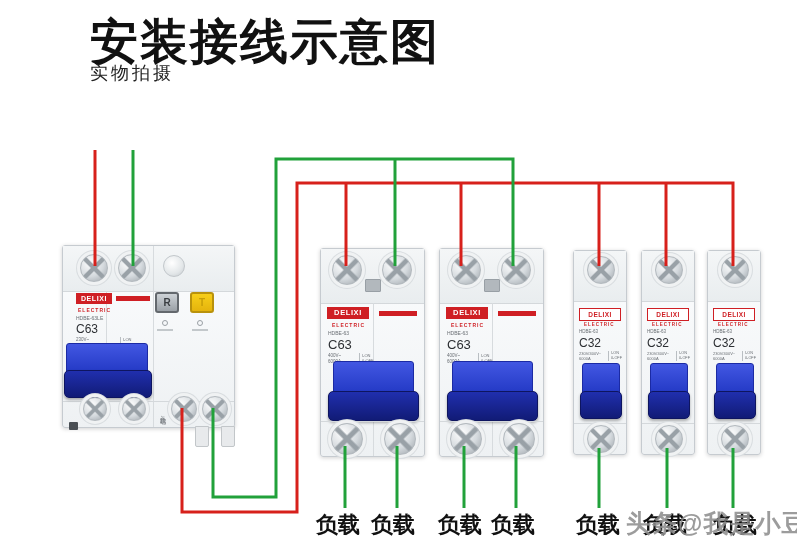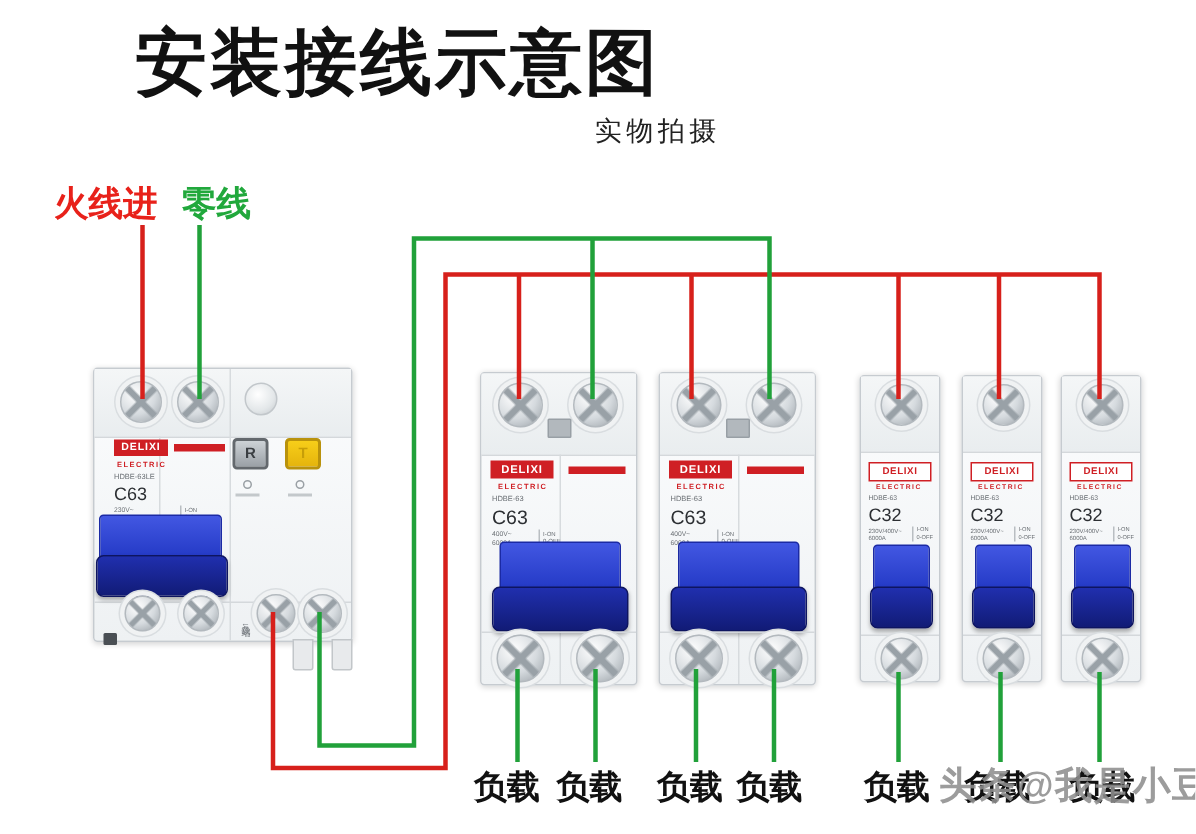--- a/index.html
+++ b/index.html
@@ -1,21 +1,21 @@
 <!DOCTYPE html>
 <html style="--live-wire: #d7201b; --neutral-wire: #21a13a; --live-label: #e8211a; --neutral-label: #21a83c; --brand-red: #cf1f24; --handle-blue: #2238c4; --handle-dark-blue: #111b76; --test-button-yellow: #f0c413;"><head>
 <meta charset="utf-8">
 <style>
   html,body{margin:0;padding:0;}
   body{font-family:"Liberation Sans","DejaVu Sans",sans-serif;background:#fff;}
   #canvas{position:relative;width:797px;height:556px;background:#fff;overflow:hidden;}
 
   .title{position:absolute;left:90px;right:10px;top:10px;text-align:left;
          font-size:48px;font-weight:700;color:#111;letter-spacing:2px;}
-  .subtitle{position:absolute;left:90px;right:10px;top:75px;text-align:center;
+  .subtitle{position:absolute;left:90px;right:10px;top:61px;text-align:left;
          font-size:18px;color:#222;letter-spacing:3px;}
 
   .wire-labels{position:absolute;left:36px;top:120px;font-size:23px;font-weight:700;white-space:nowrap;}
   .wire-labels .live{color:var(--live-label,#e8211a);margin-right:10px;}
   .wire-labels .neutral{color:var(--neutral-label,#21a83c);}
 
   
   .bk{position:absolute;background:linear-gradient(180deg,#fcfdfe,#eef1f3);
       border:1px solid #c6cbd0;border-radius:3px;box-shadow:0 1px 4px rgba(0,0,0,.18);}
   .hline{position:absolute;left:0;right:0;height:1px;background:#d4d8db;}
@@ -75,24 +75,20 @@
   .f5{font-size:5px;} .f45{font-size:4.5px;} .f4{font-size:4px;}
 </style>
 </head>
 <body>
 
 <div id="canvas">
 
   <div class="title">安装接线示意图</div>
   <div class="subtitle">实物拍摄</div>
 
-  <div class="wire-labels">
-    <span class="live">火线进</span>
-    <span class="neutral">零线</span>
-  </div>
 
   <div class="bk" style="left:62px;top:245px;width:171px;height:181px;">
     <div class="topstrip" style="height:45px;border-bottom:1px solid #d4d8db;"></div>
     <div class="screw" style="left:17px;top:8px;width:26px;height:26px;"></div>
     <div class="screw" style="left:55px;top:8px;width:26px;height:26px;"></div>
     <div class="hole" style="left:100px;top:9px;width:20px;height:20px;"></div>
     <div class="vline" style="left:90px;"></div>
     <div class="vline" style="left:43px;top:45px;bottom:26px;"></div>
     <div class="hline" style="top:155px;"></div>
 

